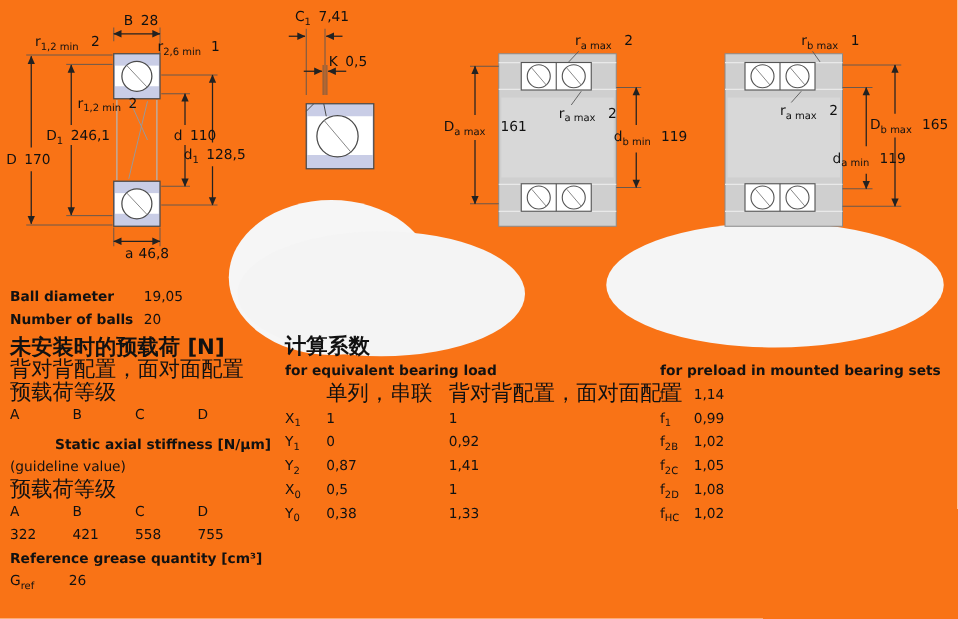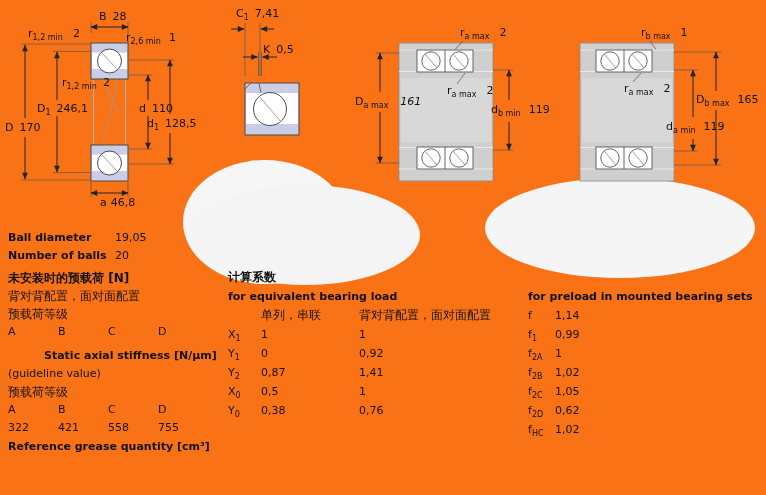--- a/index.html
+++ b/index.html
@@ -7,39 +7,39 @@
     position:relative; width:766px; height:495px; background:#f97316;
     font-family:"DejaVu Sans","Liberation Sans",sans-serif;
     font-size:11px; color:#111; overflow:hidden;
   }
   svg.base { position:absolute; left:0; top:0; z-index:0; }
 
   
   .dim { position:absolute; white-space:nowrap; line-height:13px; z-index:2; }
   .dim sub { font-size:8px; }
   .val.g4 { margin-left:4px; } .val.g6 { margin-left:6px; }
-  .val.g8 { margin-left:8px; } .val.g10 { margin-left:10px; } .val.g12 { margin-left:12px;font-style:italic; }
+  .val.g8 { margin-left:8px; } .val.g10 { margin-left:10px; } .val.g12 { margin-left:12px; }
 
   
   .col { position:absolute; z-index:2; }
   .col-left  { left:8px;   top:231px; width:218px; }
   .col-mid   { left:228px; top:270px; width:300px; }
   .col-right { left:528px; top:289px; width:235px; }
   .line { height:18px; line-height:14px; white-space:nowrap; }
   .trow { height:19px; line-height:15px; white-space:nowrap; }
   .b { font-weight:bold; }
   .mt4 { margin-top:4px; } .mt6 { margin-top:6px;margin-left:36px; } .mt1 { margin-top:1px; }
   .lab  { display:inline-block; width:107px; }
   .c50  { display:inline-block; width:50px; }
   .glab { display:inline-block; width:47px; }
   .glab sub, .c-sym sub, .f-sym sub { font-size:8px; }
   .c-sym { display:inline-block; width:33px; }
   .c-v1  { display:inline-block; width:98px; }
   .f-sym { display:inline-block; width:27px; }
-  .cjk { font-size:12px; }
+  .cjk { font-size:17px; }
 </style>
 </head>
 <body>
 
 <div class="stage">
 
   <svg class="base" width="766" height="495" viewBox="0 0 766 495">
     <defs>
       <marker id="ar" viewBox="0 0 10 10" refX="9.5" refY="5" markerWidth="9" markerHeight="6.5" orient="auto-start-reverse">
         <path d="M0,0.5 L10,5 L0,9.5 z" fill="#222"></path>
@@ -279,39 +279,41 @@
     <div class="line b mt6">Static axial stiffness [N/μm]</div>
     <div class="line">(guideline value)</div>
     <div class="line cjk">预载荷等级</div>
     <div class="line">
       <span class="c50">A</span><span class="c50">B</span><span class="c50">C</span><span class="c50">D</span>
     </div>
     <div class="line">
       <span class="c50">322</span><span class="c50">421</span><span class="c50">558</span><span class="c50">755</span>
     </div>
     <div class="line b mt1">Reference grease quantity [cm³]</div>
+    <div class="line">
+      <span class="glab"><span>G</span><sub>ref</sub></span><span>26</span>
+    </div>
   </div>
 
   <div class="col col-mid">
     <div class="trow b cjk">计算系数</div>
     <div class="trow b">for equivalent bearing load</div>
     <div class="trow cjk">
       <span class="c-sym"></span><span class="c-v1">单列，串联</span><span>背对背配置，面对面配置</span>
     </div>
     <div class="trow"><span class="c-sym"><span>X</span><sub>1</sub></span><span class="c-v1">1</span><span>1</span></div>
     <div class="trow"><span class="c-sym"><span>Y</span><sub>1</sub></span><span class="c-v1">0</span><span>0,92</span></div>
     <div class="trow"><span class="c-sym"><span>Y</span><sub>2</sub></span><span class="c-v1">0,87</span><span>1,41</span></div>
     <div class="trow"><span class="c-sym"><span>X</span><sub>0</sub></span><span class="c-v1">0,5</span><span>1</span></div>
-    <div class="trow"><span class="c-sym"><span>Y</span><sub>0</sub></span><span class="c-v1">0,38</span><span>0,76</span></div>
+    <div class="trow"><span class="c-sym"><span>Y</span><sub>0</sub></span><span class="c-v1">0,38</span><span>1,33</span></div>
   </div>
 
   <div class="col col-right">
     <div class="trow b">for preload in mounted bearing sets</div>
     <div class="trow"><span class="f-sym"><span>f</span><sub></sub></span><span>1,14</span></div>
     <div class="trow"><span class="f-sym"><span>f</span><sub>1</sub></span><span>0,99</span></div>
-    <div class="trow"><span class="f-sym"><span>f</span><sub>2A</sub></span><span>1</span></div>
     <div class="trow"><span class="f-sym"><span>f</span><sub>2B</sub></span><span>1,02</span></div>
     <div class="trow"><span class="f-sym"><span>f</span><sub>2C</sub></span><span>1,05</span></div>
-    <div class="trow"><span class="f-sym"><span>f</span><sub>2D</sub></span><span>0,62</span></div>
+    <div class="trow"><span class="f-sym"><span>f</span><sub>2D</sub></span><span>1,08</span></div>
     <div class="trow"><span class="f-sym"><span>f</span><sub>HC</sub></span><span>1,02</span></div>
   </div>
 
 </div>
 
 </body></html>

